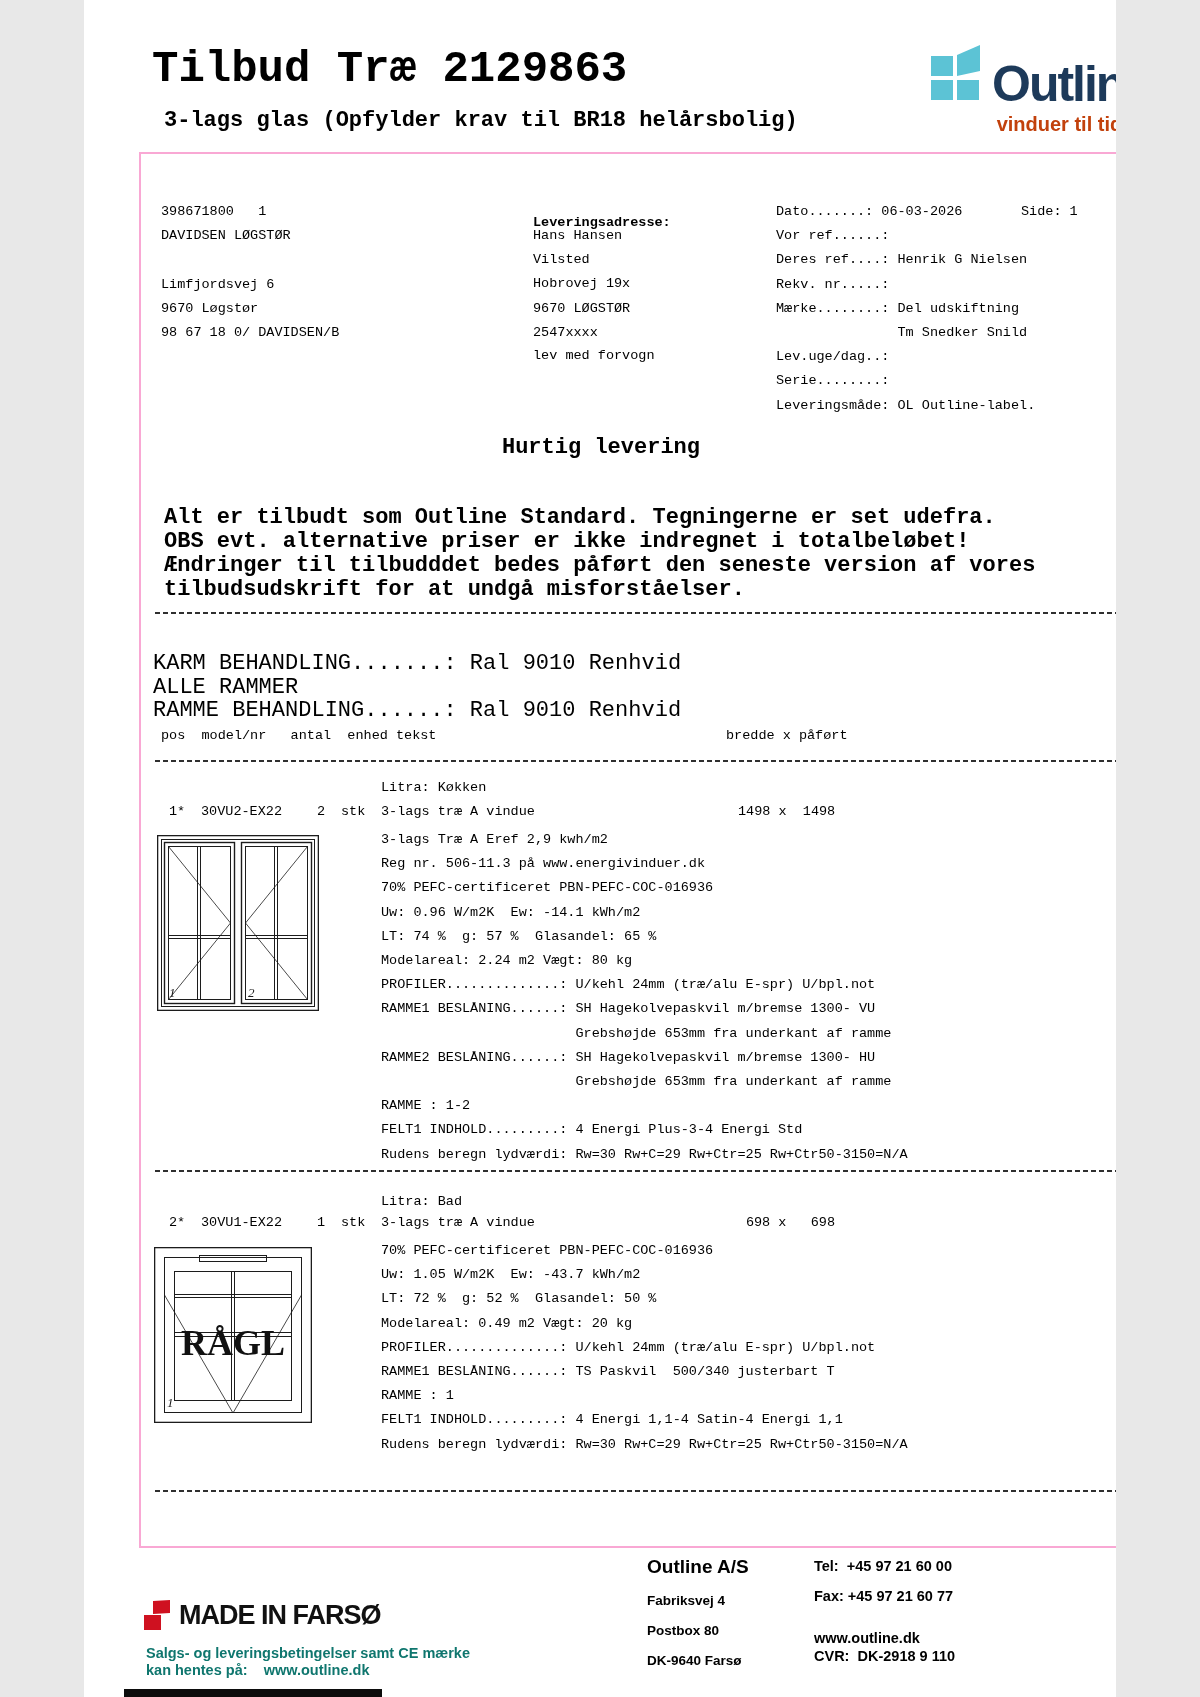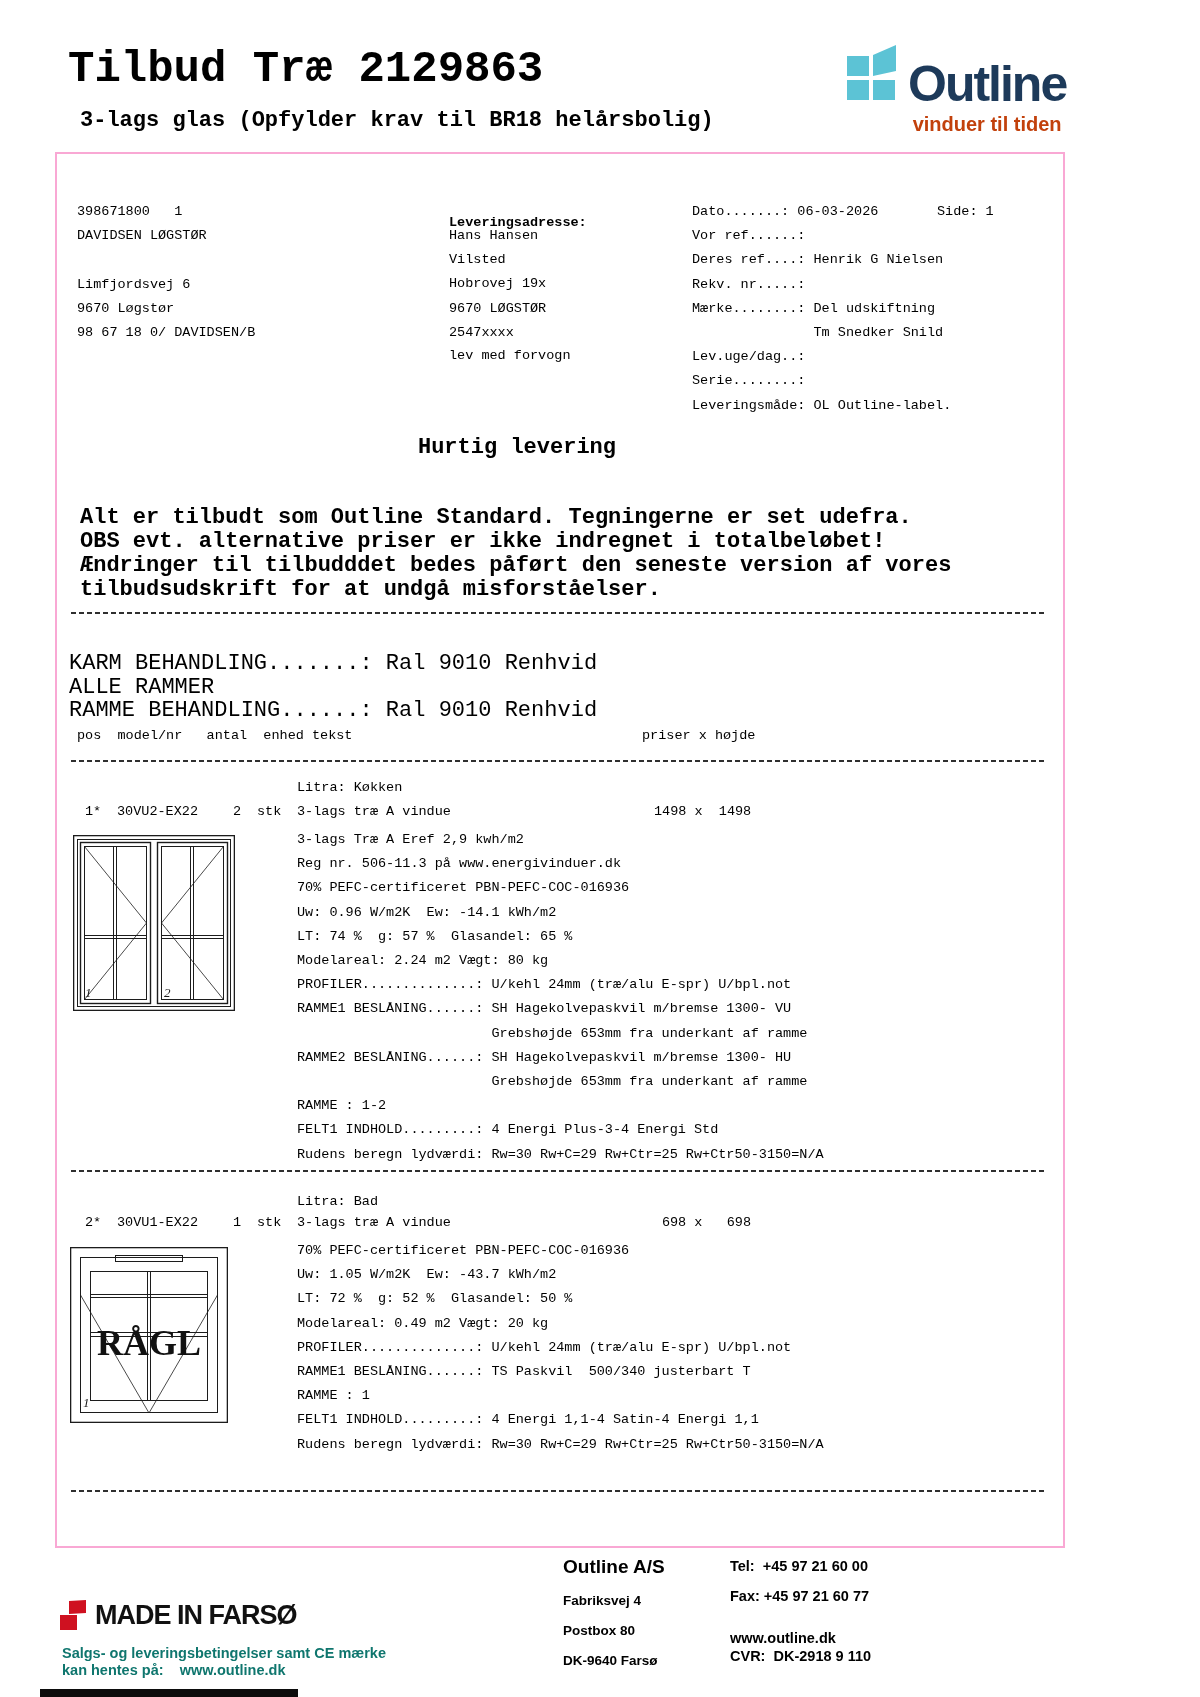--- a/index.html
+++ b/index.html
@@ -1,17 +1,17 @@
 <!DOCTYPE html>
 <html><head>
 <meta charset="utf-8">
 <style>
   html,body { margin:0; padding:0; background:#e8e8e8; }
   .page {
-    position:relative; width:1200px; height:1697px; background:#ffffff;
+    position:relative; width:1032px; height:1697px; background:#ffffff;
     font-family:"Liberation Mono", monospace; color:#000; overflow:hidden;
     margin:0 auto;
   }
   .abs { position:absolute; }
   pre { margin:0; white-space:pre; font-family:inherit; }
   .title { font-size:44px; font-weight:bold; letter-spacing:0px; }
   .subtitle { font-size:22px; font-weight:bold;text-align:center; }
   .logo-row { display:flex; align-items:flex-start; }
   .logo-word { font-family:"Liberation Sans", sans-serif; font-size:50px; font-weight:bold;
                letter-spacing:-2px; line-height:54px; }
@@ -95,21 +95,21 @@
 Ændringer til tilbudddet bedes påført den seneste version af vores
 tilbudsudskrift for at undgå misforståelser.</pre>
 
     <div class="dash" style="left:14px; top:458px; width:976px;"></div>
 
     <pre class="abs treatment" style="left:12px; top:498px;">KARM BEHANDLING.......: Ral 9010 Renhvid
 ALLE RAMMER
 RAMME BEHANDLING......: Ral 9010 Renhvid</pre>
 
     <pre class="abs" style="left:20px; top:574px; font-size:13.5px;">pos  model/nr   antal  enhed tekst</pre>
-    <pre class="abs" style="left:585px; top:574px; font-size:13.5px;">priser x højde</pre>
+    <pre class="abs" style="left:585px; top:574px; font-size:13.5px;">bredde x påført</pre>
 
     <div class="dash" style="left:14px; top:606px; width:976px;"></div>
 
     <div class="abs mono" style="left:240px; top:622px;">Litra: Køkken</div>
 
     <div class="abs" style="left:0; top:650px; width:1000px; height:24px;">
       <span class="row-cell" style="left:28px;">1*</span>
       <span class="row-cell" style="left:60px;">30VU2-EX22</span>
       <span class="row-cell" style="left:176px;">2</span>
       <span class="row-cell" style="left:200px;">stk</span>

